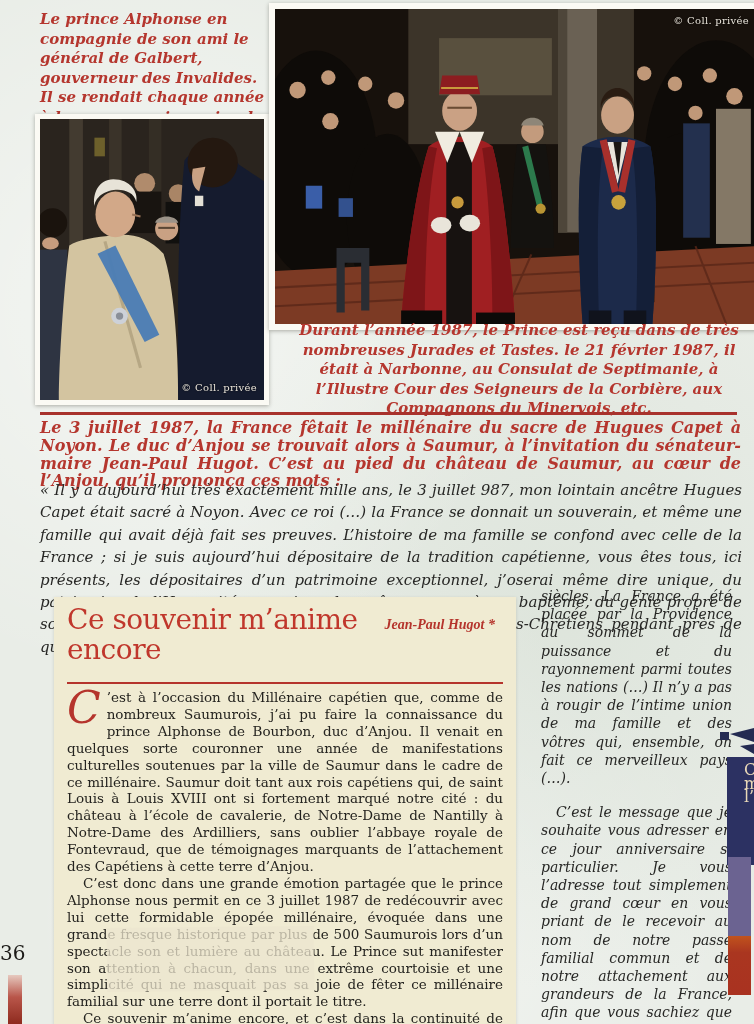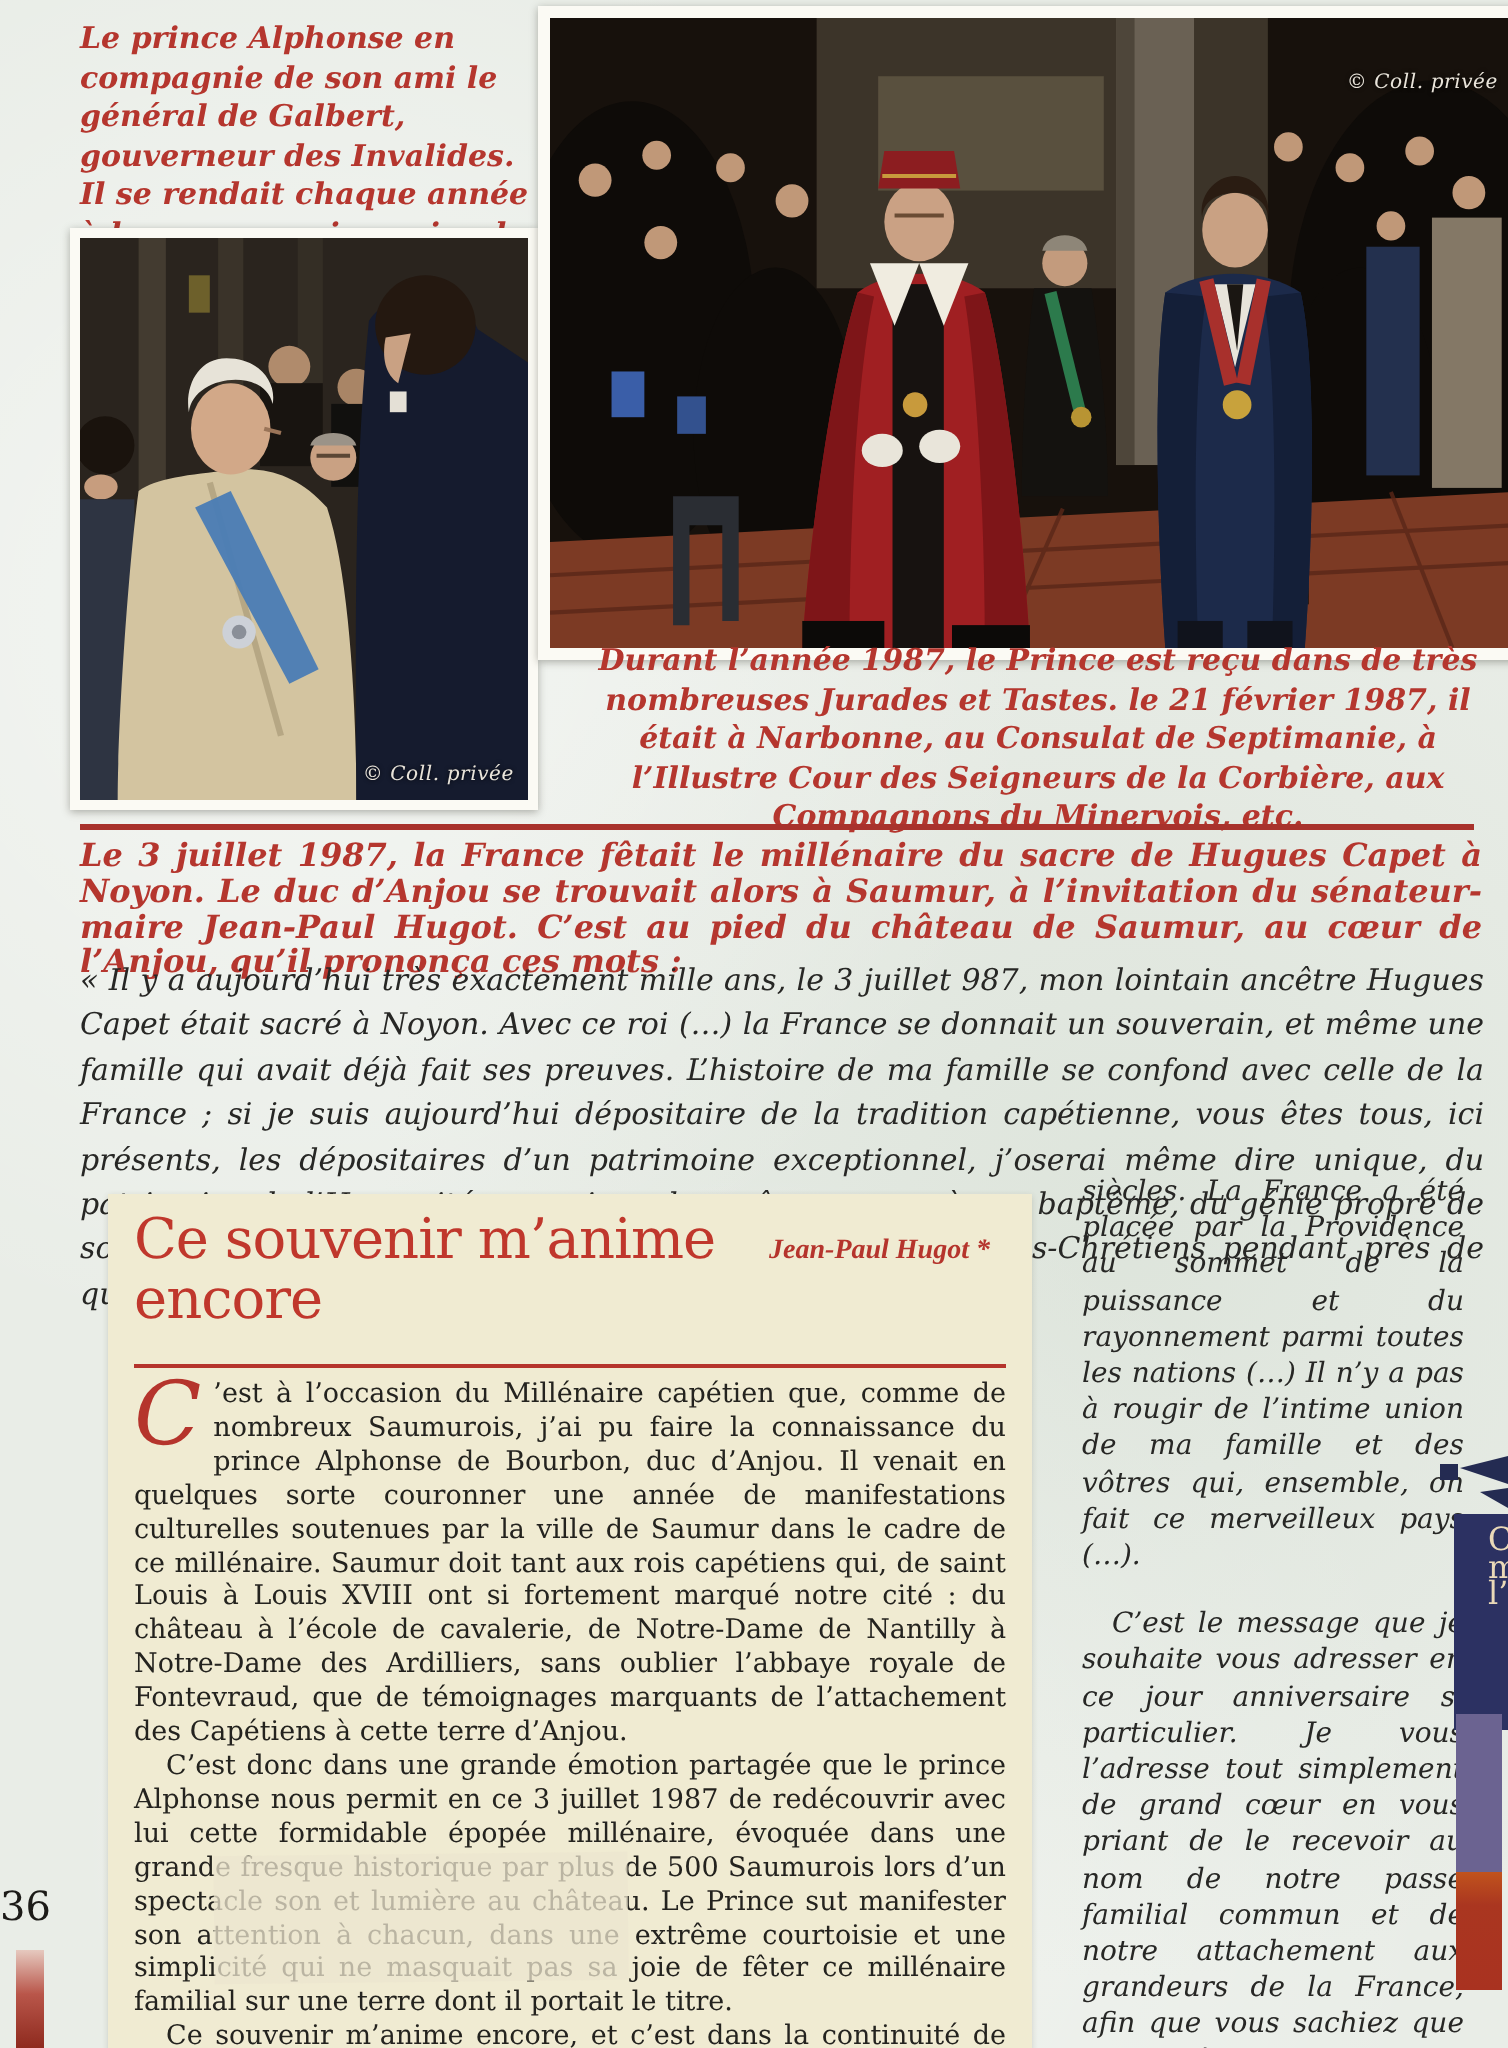--- a/index.html
+++ b/index.html
@@ -11,21 +11,21 @@
       radial-gradient(circle at 75% 60%, rgba(210,220,208,.5), rgba(255,255,255,0) 45%),
       radial-gradient(circle at 50% 90%, rgba(255,255,255,.4), rgba(255,255,255,0) 35%);
     font-family:"DejaVu Serif","Liberation Serif",serif;
   }
   .red-caption{color:#b5362e;font-weight:bold;font-style:italic;}
   .caption-left{position:absolute;left:40px;top:10px;width:230px;font-size:15px;line-height:19.5px;}
   .photo-frame{position:absolute;background:#fbfaf4;box-shadow:0 1px 4px rgba(40,40,30,.35);}
   .photo-small{left:35px;top:114px;width:224px;height:281px;padding:5px;}
   .photo-large{left:269px;top:3px;width:482px;height:315px;padding:6px;}
   .photo-frame svg{display:block;width:100%;height:100%;}
-  .credit{position:absolute;color:#e9e4da;font-size:10px;font-style:italic;letter-spacing:.3px;text-shadow:0 0 2px rgba(0,0,0,.8);margin-top:21px;}
+  .credit{position:absolute;color:#e9e4da;font-size:10px;letter-spacing:.3px;text-shadow:0 0 2px rgba(0,0,0,.8);}
   .credit-tr{top:12px;right:14px;}
   .credit-br{bottom:12px;right:12px;}
   .caption-right{position:absolute;left:290px;top:321px;width:458px;font-size:15px;line-height:19.5px;text-align:center;}
   .rule{position:absolute;left:40px;top:412px;width:697px;height:3px;background:#a8322c;}
   .intro{position:absolute;left:40px;top:419px;width:701px;font-size:16px;line-height:17.8px;text-align:justify;}
   .quote-full{position:absolute;left:40px;top:479px;width:702px;font-size:15px;line-height:22.4px;
     font-style:italic;color:#272725;text-align:justify;}
   .columns{position:absolute;left:54px;top:571px;width:694px;display:flex;gap:9px;align-items:flex-start;}
   .article-box{width:462px;box-sizing:border-box;margin-top:26px;background:#f0ebd2;padding:8px 13px 12px;
     box-shadow:0 1px 3px rgba(60,60,40,.18);}

